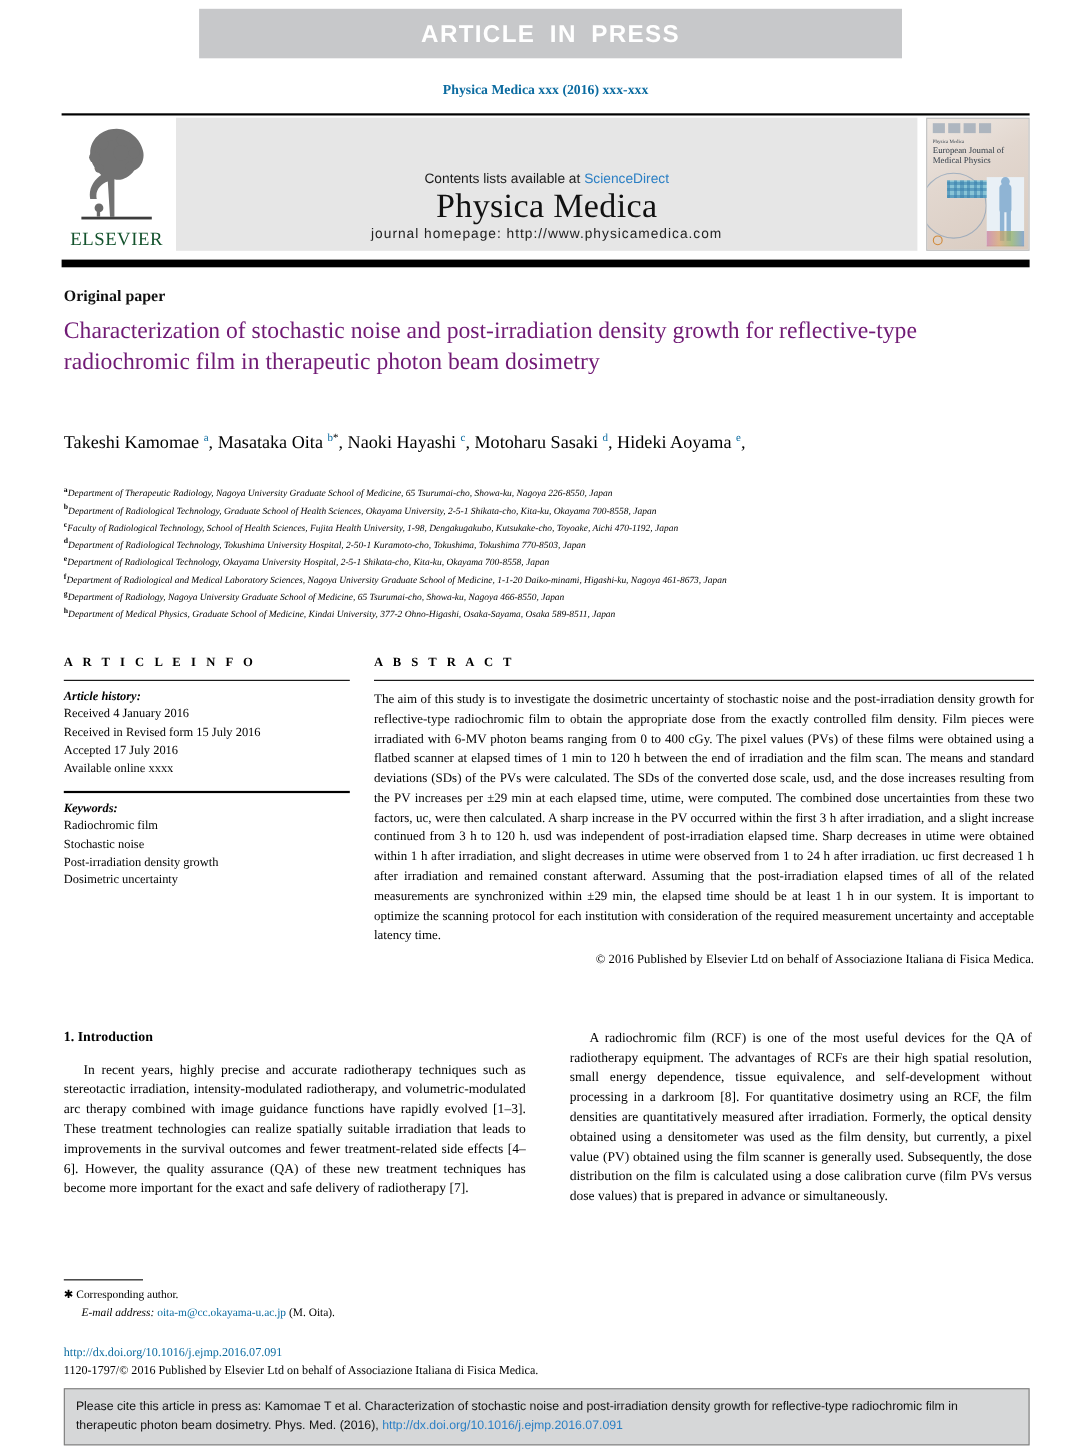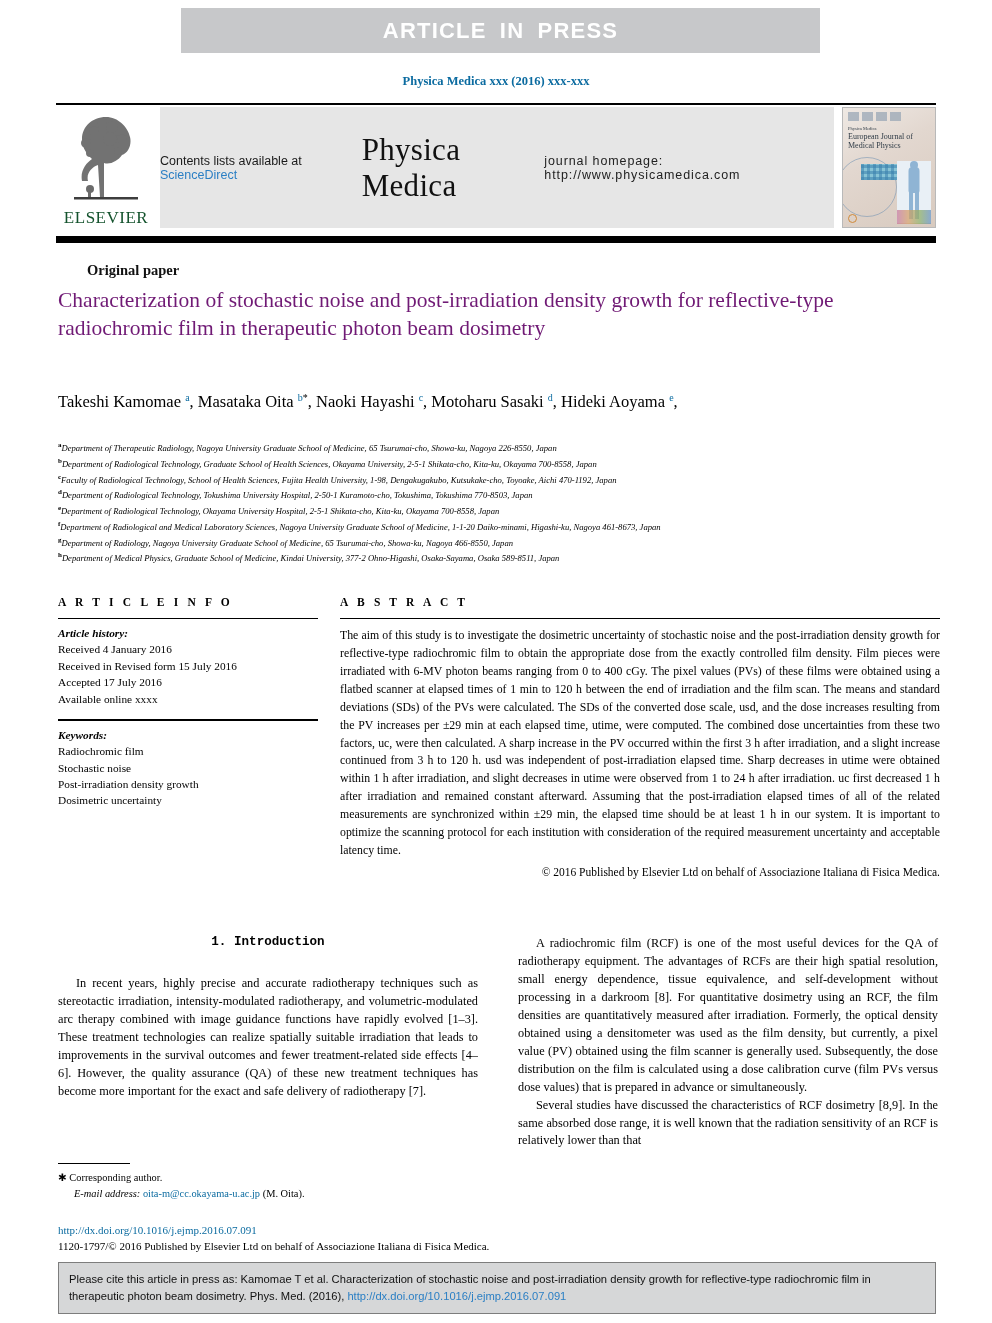--- a/index.html
+++ b/index.html
@@ -67,21 +67,21 @@
     font-family: "Liberation Serif", serif;
     color: #14532d;
     font-size: 17px;
     letter-spacing: 0.5px;
     line-height: 1;
     position: relative; z-index: 2;
   }
   .journal-box {
     flex: 1;
     background: #e6e6e6;
-    display: flex; flex-direction: row;
+    display: flex; flex-direction: column;
     align-items: center; justify-content: flex-end;
     padding: 10px 0 9px 0;
     margin: 0 8px 0 4px;
   }
   .contents-line {
     font-family: "Liberation Sans", sans-serif;
     font-size: 12.5px;
     color: #1a1a1a;
   }
   .contents-line .sd-link { color: #2b7fc4; }
@@ -164,21 +164,21 @@
   }
   .black-bar {
     position: absolute; left: 56px; top: 236px;
     width: 880px; height: 7px; background: #000;
   }
 
   
   .paper-type {
     position: absolute; left: 58px; top: 262px;
     font-family: "Liberation Serif", serif;
-    font-size: 14.5px; font-weight: bold; color: #111; margin-left: 29px;
+    font-size: 14.5px; font-weight: bold; color: #111;
   }
   .paper-title {
     position: absolute; left: 58px; top: 286px;
     width: 810px;
     font-family: "Liberation Serif", serif;
     font-size: 21.5px; line-height: 1.32;
     color: #701a75;
   }
   .authors {
     position: absolute; left: 58px; top: 390px;
@@ -238,24 +238,23 @@
   }
 
   
   .body-cols {
     position: absolute; left: 58px; top: 935px;
     width: 880px; height: 300px;
     display: flex; gap: 40px;
   }
   .col { width: 420px; }
   .col h2 {
-    font-family: Liberation Mono, monospace;
+    font-family: Liberation Serif, serif;
     font-size: 12.6px; font-weight: bold;
-    margin: 0 0 26px 0;
-    text-align: center;
+    margin: 0 0 14px 0;
   }
   .col p {
     font-family: "Liberation Serif", serif;
     font-size: 12.3px; line-height: 1.46;
     text-align: justify;
     margin: 0;
     text-indent: 18px;
   }
   .col p + p { margin-top: 0; }
 
@@ -408,21 +407,20 @@
   <div class="abs-copy">© 2016 Published by Elsevier Ltd on behalf of Associazione Italiana di Fisica Medica.</div>
 </div>
 
 <div class="body-cols">
   <div class="col">
     <h2>1. Introduction</h2>
     <p>In recent years, highly precise and accurate radiotherapy techniques such as stereotactic irradiation, intensity-modulated radiotherapy, and volumetric-modulated arc therapy combined with image guidance functions have rapidly evolved [1–3]. These treatment technologies can realize spatially suitable irradiation that leads to improvements in the survival outcomes and fewer treatment-related side effects [4–6]. However, the quality assurance (QA) of these new treatment techniques has become more important for the exact and safe delivery of radiotherapy [7].</p>
   </div>
   <div class="col">
     <p>A radiochromic film (RCF) is one of the most useful devices for the QA of radiotherapy equipment. The advantages of RCFs are their high spatial resolution, small energy dependence, tissue equivalence, and self-development without processing in a darkroom [8]. For quantitative dosimetry using an RCF, the film densities are quantitatively measured after irradiation. Formerly, the optical density obtained using a densitometer was used as the film density, but currently, a pixel value (PV) obtained using the film scanner is generally used. Subsequently, the dose distribution on the film is calculated using a dose calibration curve (film PVs versus dose values) that is prepared in advance or simultaneously.</p>
-    <p>Several studies have discussed the characteristics of RCF dosimetry [8,9]. In the same absorbed dose range, it is well known that the radiation sensitivity of an RCF is relatively lower than that</p>
   </div>
 </div>
 
 <div class="foot-rule"></div>
 <div class="footnote">
   <div>
     <span>✱</span>
     <span>Corresponding author.</span>
   </div>
   <div style="padding-left:16px">

